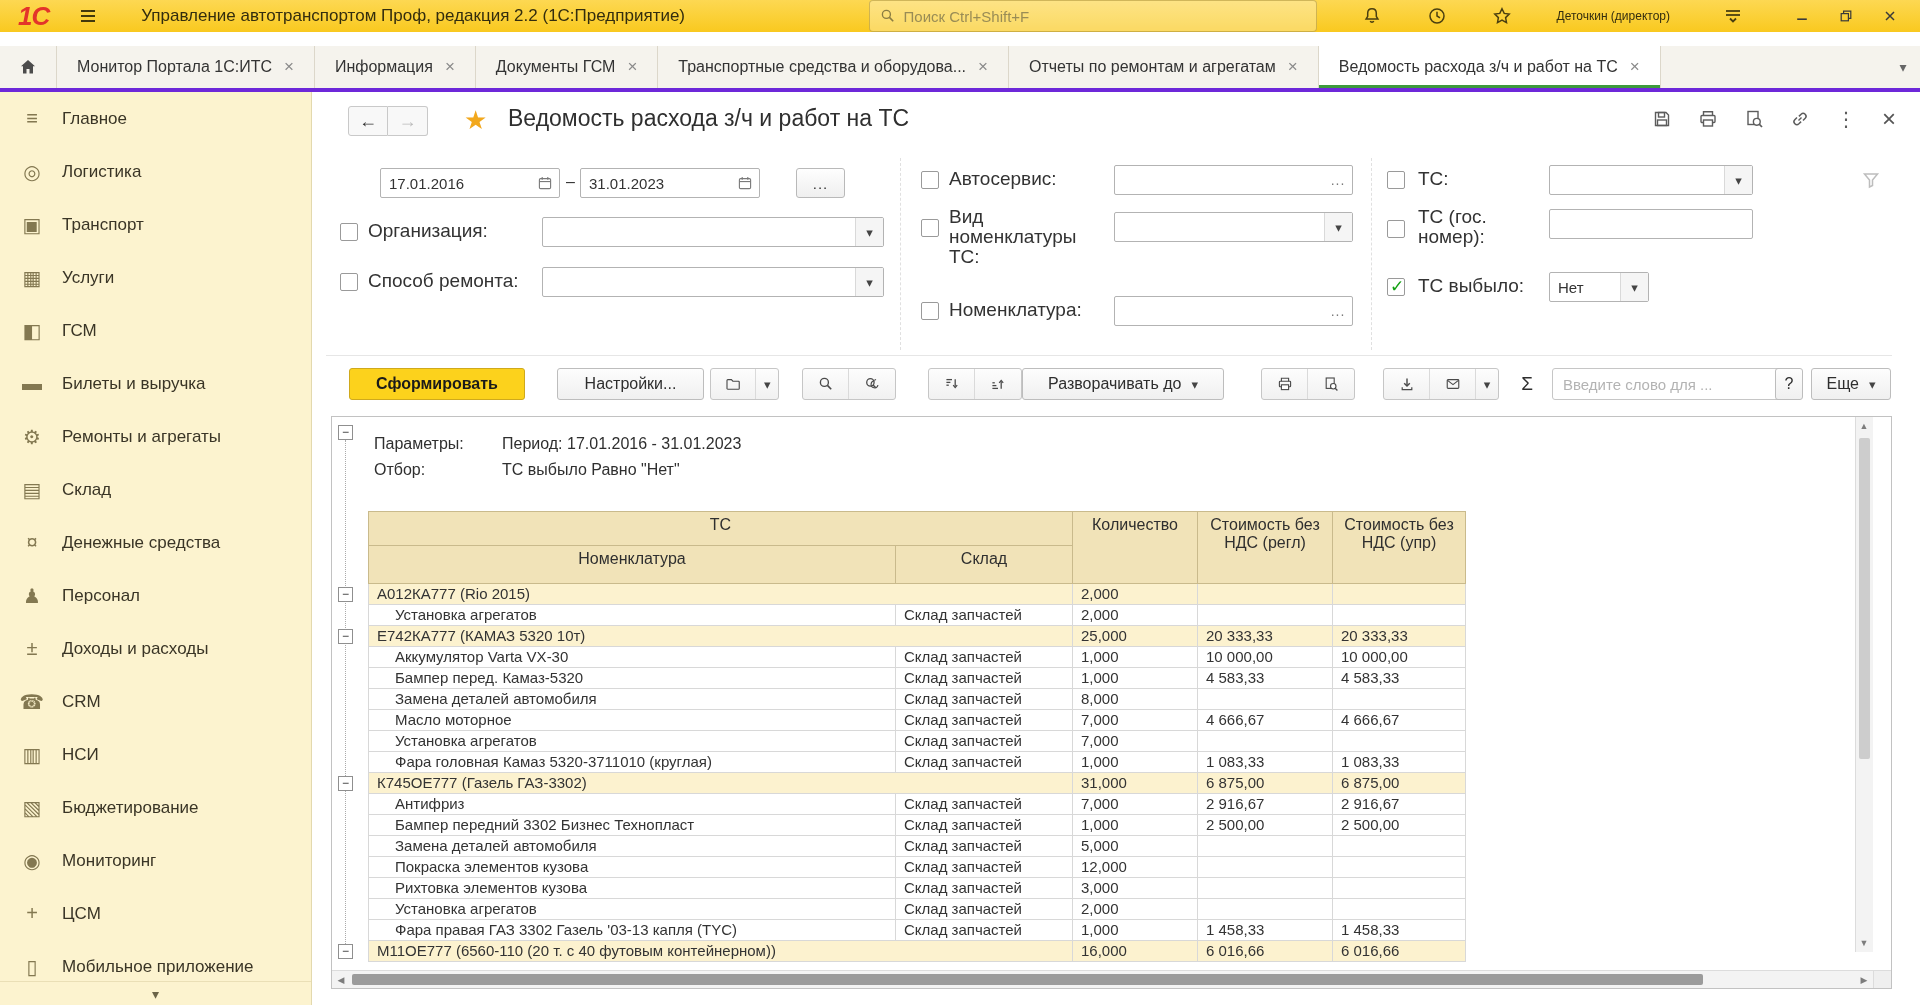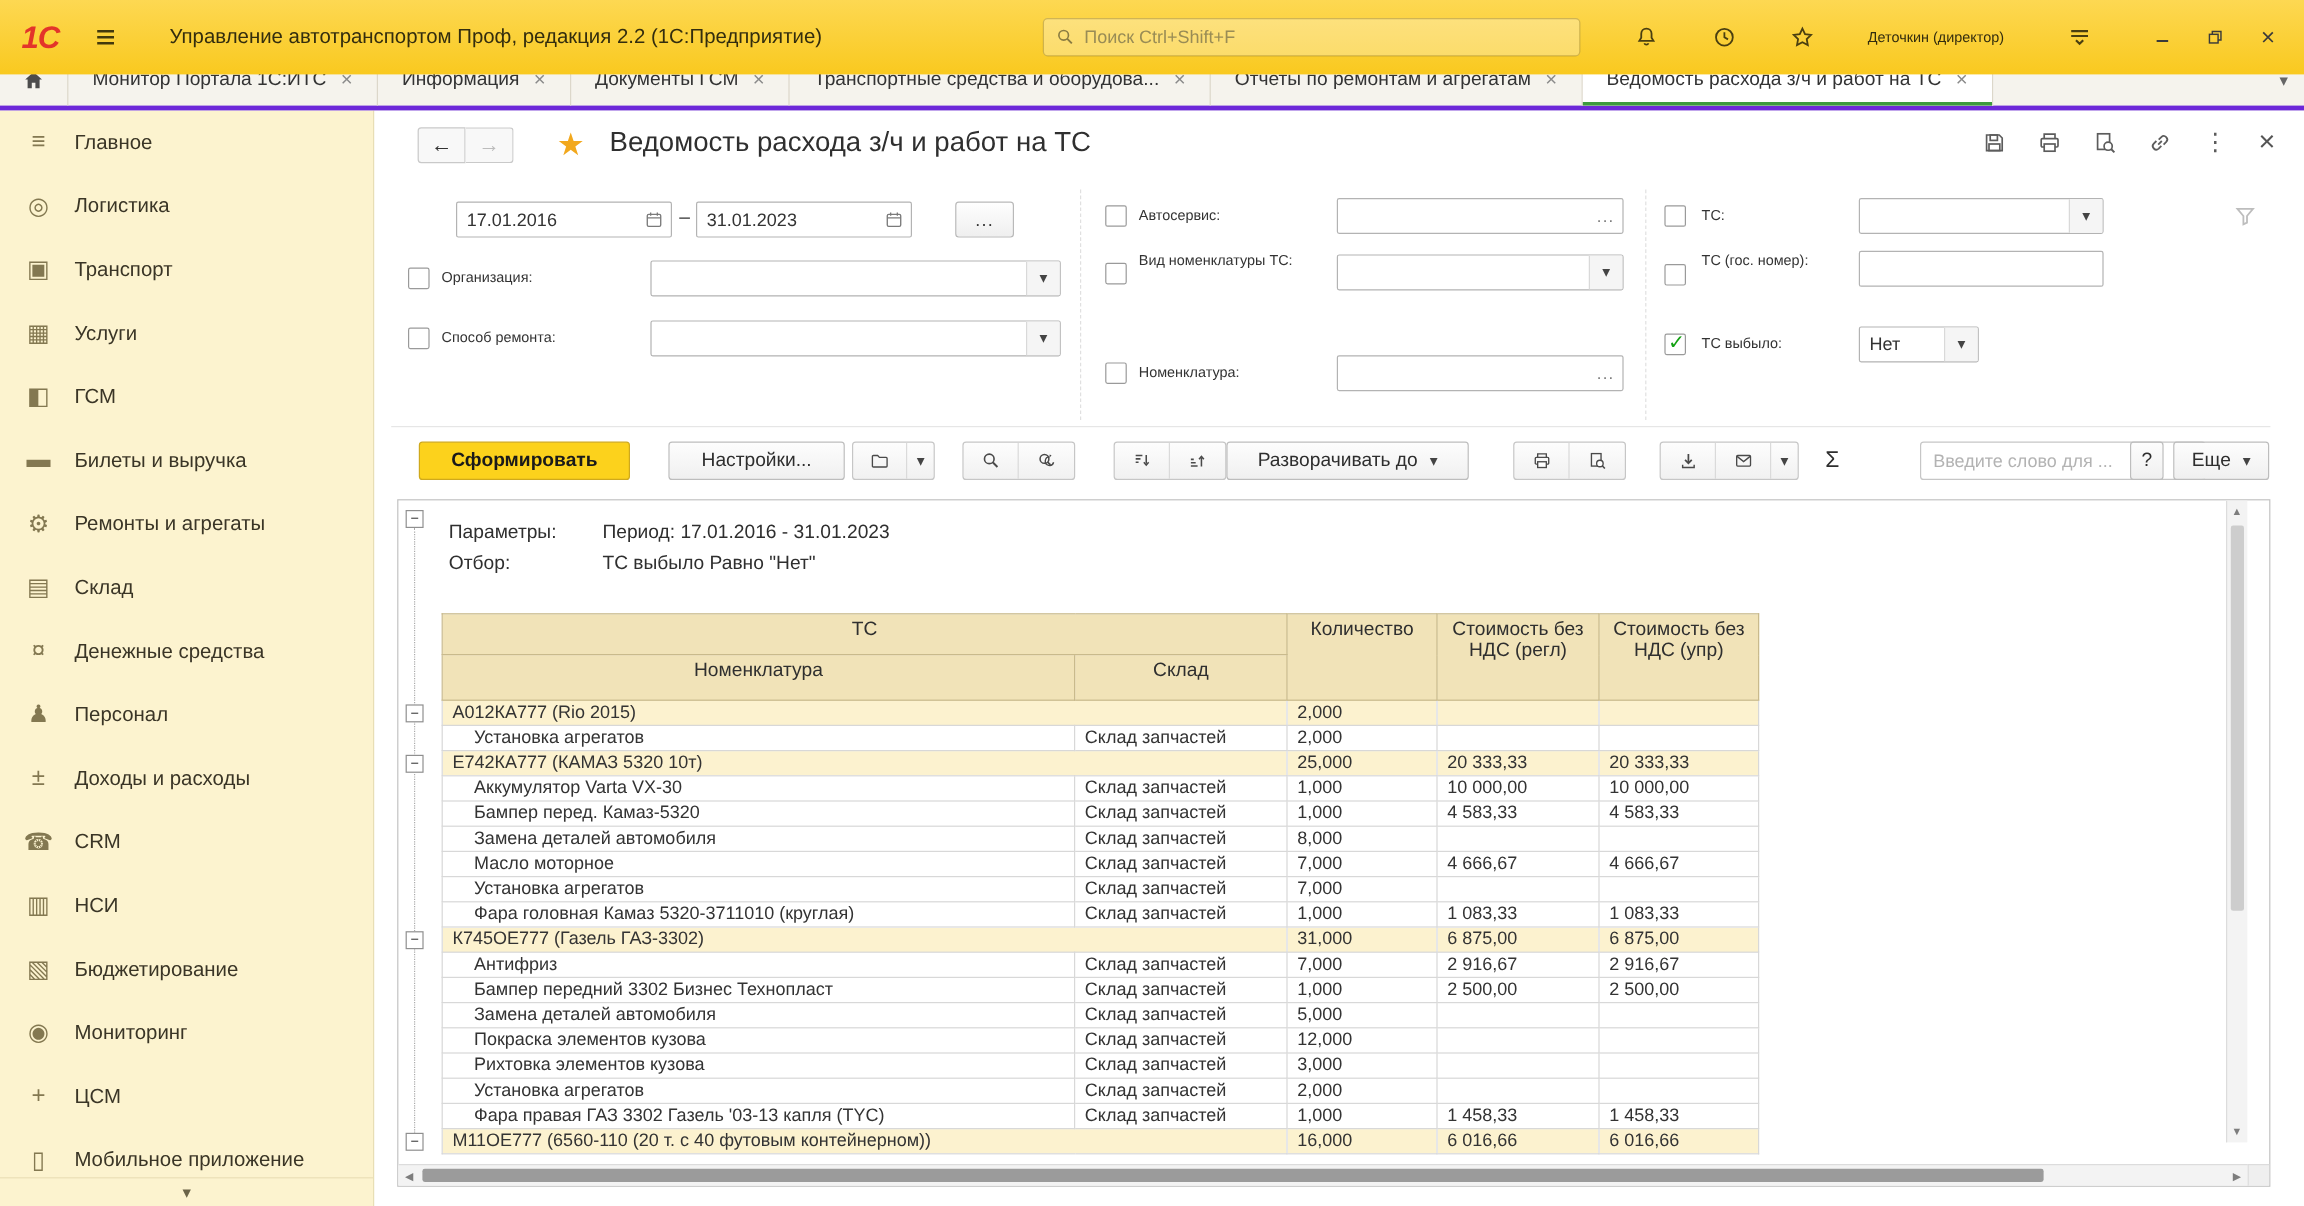--- a/index.html
+++ b/index.html
@@ -2,21 +2,21 @@
 <html><head>
 <meta charset="utf-8">
 <style>
   *{margin:0;padding:0;box-sizing:border-box}
   html,body{width:1920px;height:1005px;overflow:hidden;background:#fff;
     font-family:"Liberation Sans","DejaVu Sans",sans-serif;color:#333}
   .ic{width:20px;height:20px;display:block}
   .ic16{width:16px;height:16px}
 
   
-  .topbar{position:absolute;left:0;top:0;width:1920px;height:62px;
+  .topbar{position:absolute;left:0;top:0;width:1920px;height:32px;
     background:linear-gradient(#fdd852,#f9c91f);display:flex;align-items:center;
     padding:0 18px;gap:29px;z-index:10}
   .logo{color:#e3342a;font-weight:bold;font-style:italic;font-size:26px;letter-spacing:-1px}
   .tb-burger{color:#43390c;cursor:pointer}
   .win-title{font-size:17px;color:#332d0e;white-space:nowrap;margin-left:14px}
   .tb-search{margin-left:auto;width:448px;height:32px;background:rgba(255,255,255,.30);
     border:1px solid rgba(122,96,8,.35);border-radius:4px;display:flex;align-items:center;
     padding:0 10px;gap:8px;color:#8a7c42}
   .tb-search input{flex:1;background:transparent;border:none;outline:none;font-size:15px;color:#5c5326;font-family:inherit}
   .tb-search input::placeholder{color:#998c55}
@@ -66,21 +66,21 @@
   .ph-dots{font-size:20px;line-height:20px}
   .ph-close{font-size:24px;line-height:20px;color:#555}
 
   
   .fsep{position:absolute;top:66px;height:192px;border-left:1px dashed #e0e0e0}
   .fdivider{position:absolute;left:14px;right:28px;top:263px;border-top:1px solid #e6e6e6}
   .f-check{position:absolute;width:18px;height:18px;border:1px solid #9a9a9a;border-radius:2px;
     background:#fff;cursor:pointer}
   .f-check.checked::after{content:"✓";position:absolute;left:2px;top:-3px;font-size:17px;
     font-weight:bold;color:#13a113}
-  .f-label{position:absolute;font-size:12px;color:#333;line-height:20px}
+  .f-label{position:absolute;font-size:19px;color:#333;line-height:20px}
   .f-dash{position:absolute;font-size:16px;color:#333}
   .fld{position:absolute;height:30px;border:1px solid #b3b3b3;border-radius:2px;background:#fff;
     display:flex;align-items:center;font-size:15px}
   .fld .val{flex:1;padding:0 8px;white-space:nowrap;overflow:hidden}
   .fld .sq{width:28px;height:28px;display:flex;align-items:center;justify-content:center;
     color:#555;border-left:1px solid #d9d9d9;background:#f5f5f5;cursor:pointer;flex:none}
   .fld .sq.flat{border-left:none;background:transparent;color:#7a7a7a}
   .chev::after{content:"▾";font-size:13px;color:#444}
   .dots3{font-size:14px;letter-spacing:1px;color:#555}
   .btn{position:absolute;height:30px;border:1px solid #b9b9b9;border-radius:3px;
@@ -583,21 +583,21 @@
         </svg>
       </span>
     <span class="seg">
         <svg class="ic ic16">
           <use href="#i-mail"></use>
         </svg>
       </span>
     <span class="seg narrow chev"></span>
   </div>
   <button class="tbtn flat" style="left:1198px;width:34px">Σ</button>
-  <input class="t-search" style="left: 1288px; width: 238px;" placeholder="Введите слово для ...">
+  <input class="t-search" style="left: 1240px; width: 238px;" placeholder="Введите слово для ...">
   <button class="tbtn" style="left:1463px;width:28px">?</button>
   <button class="tbtn" style="left:1499px;width:80px">
     <span>Еще</span>
     <span class="chev"></span>
   </button>
 
   <div class="report">
     <div class="report-body">
       <div class="tree-margin">
         <div class="tree-line" style="top: 23px; height: 503.5px;"></div>

